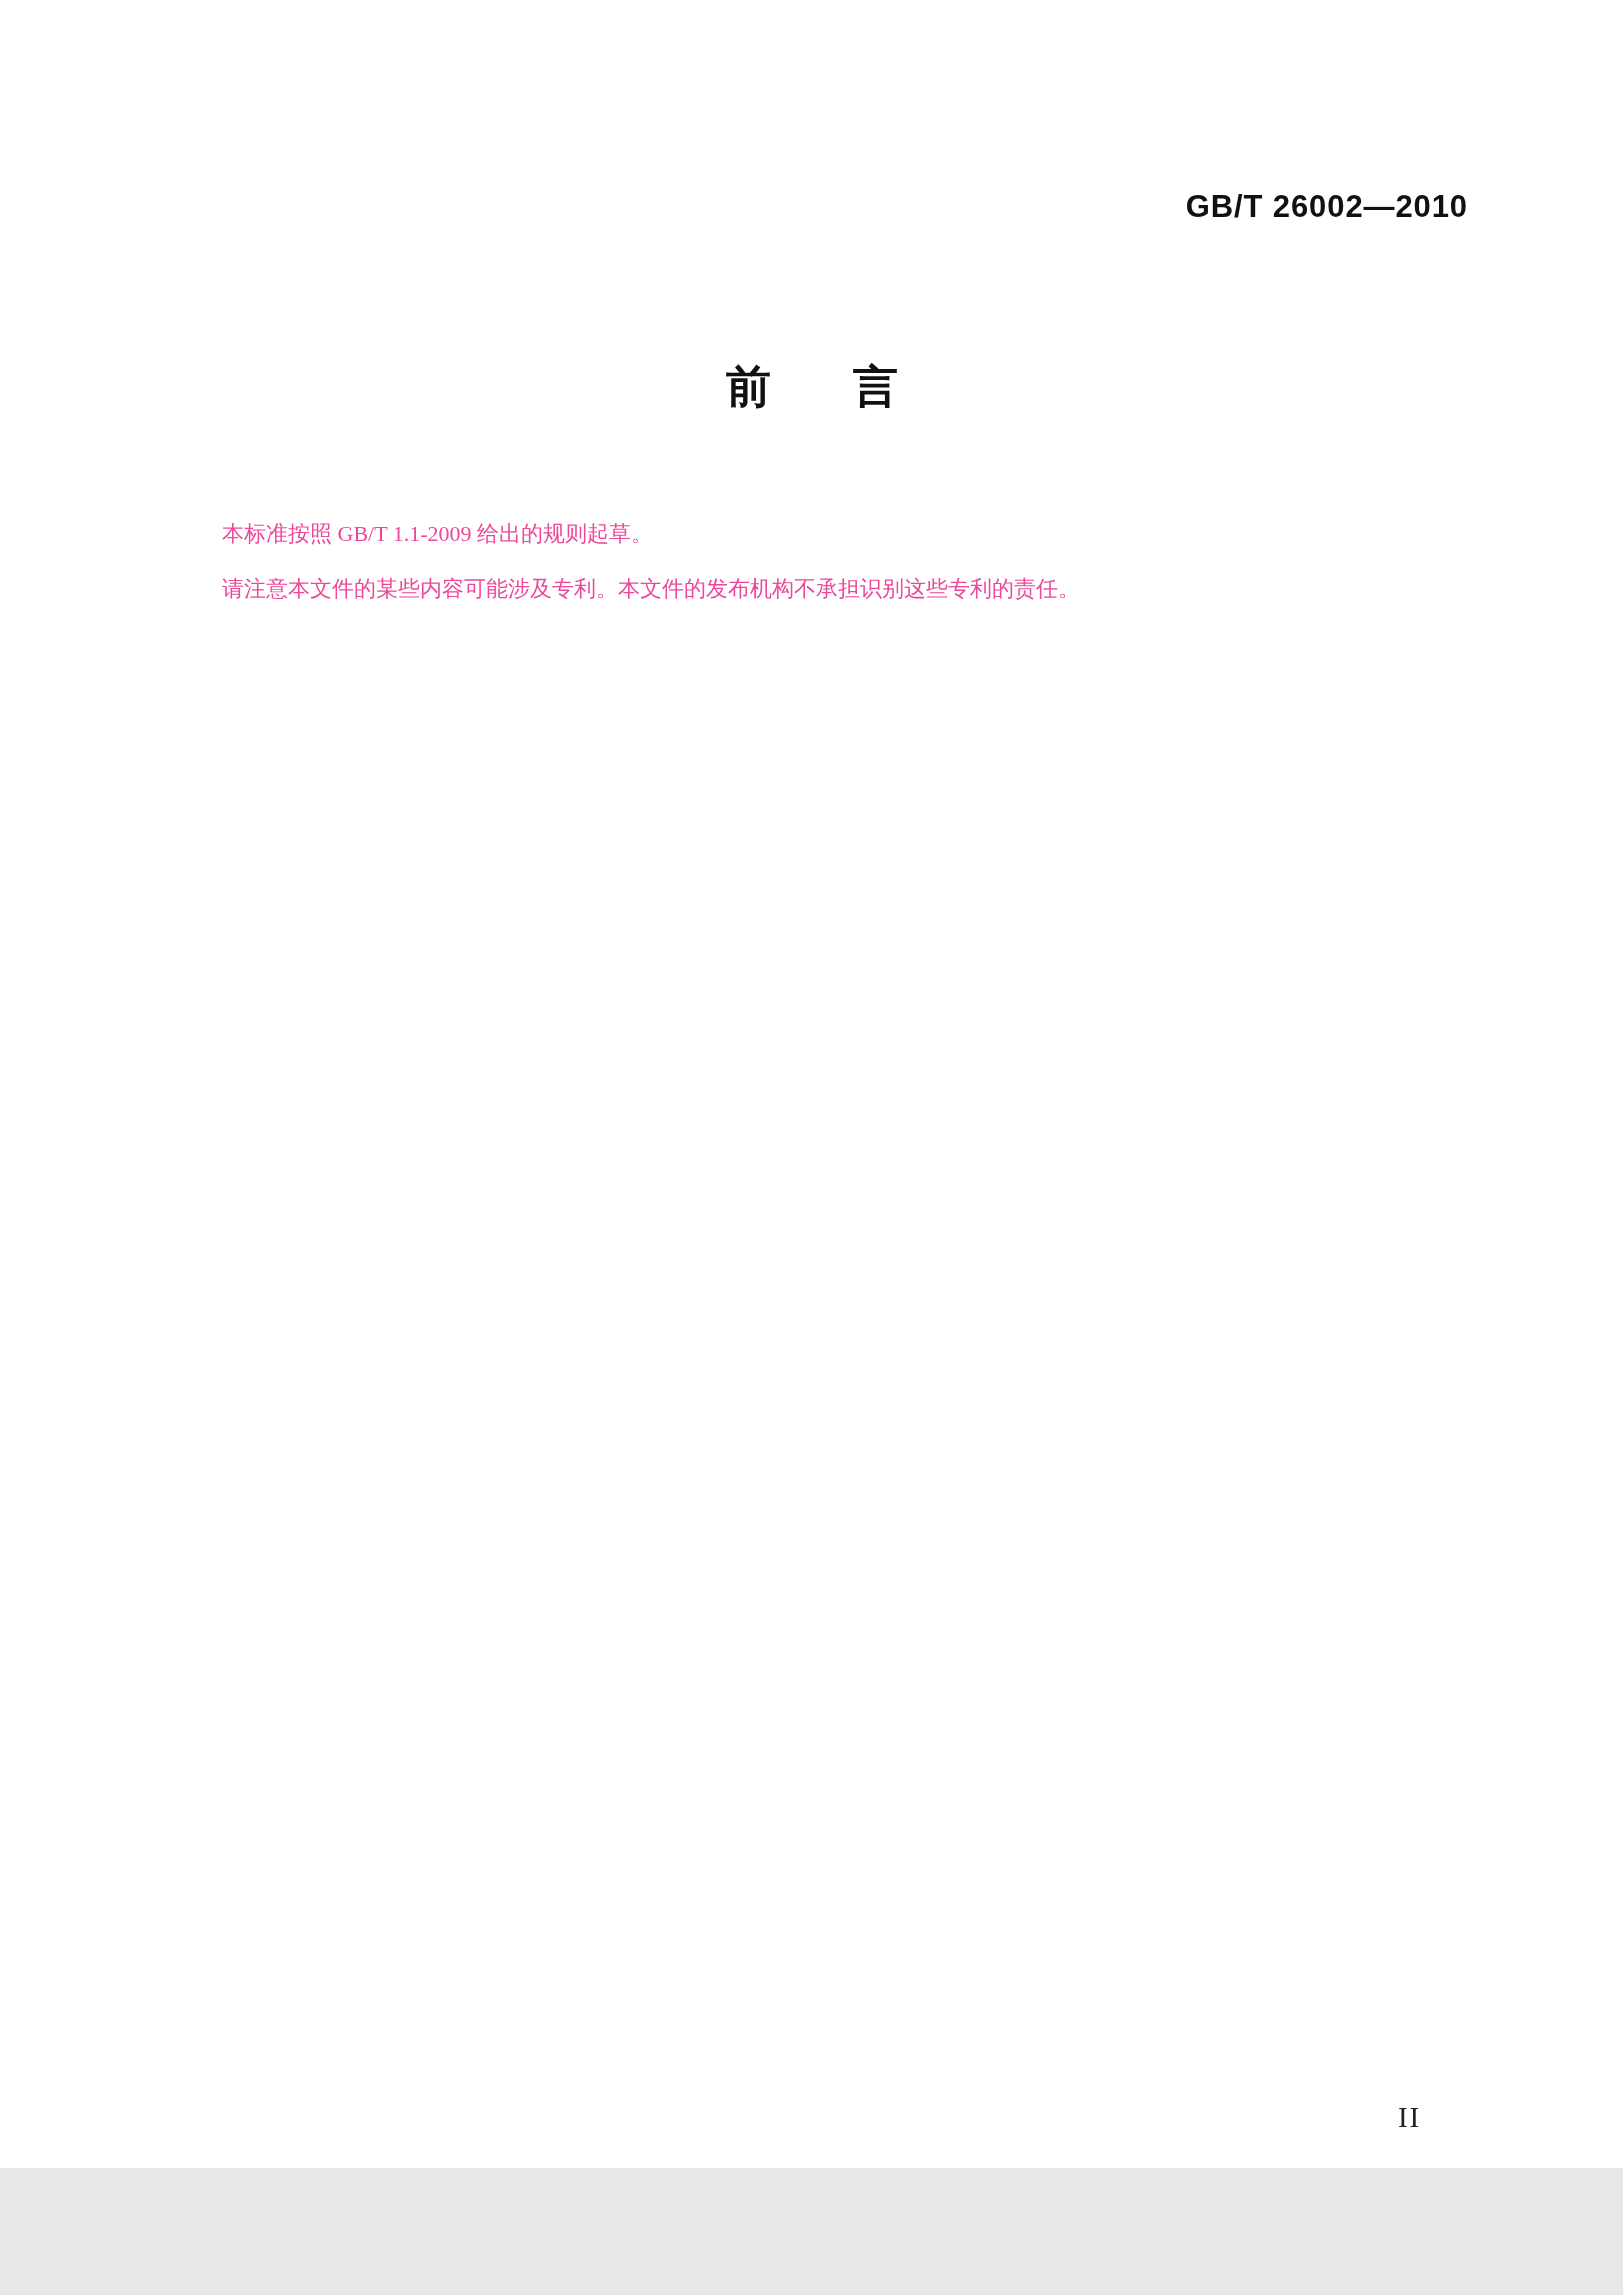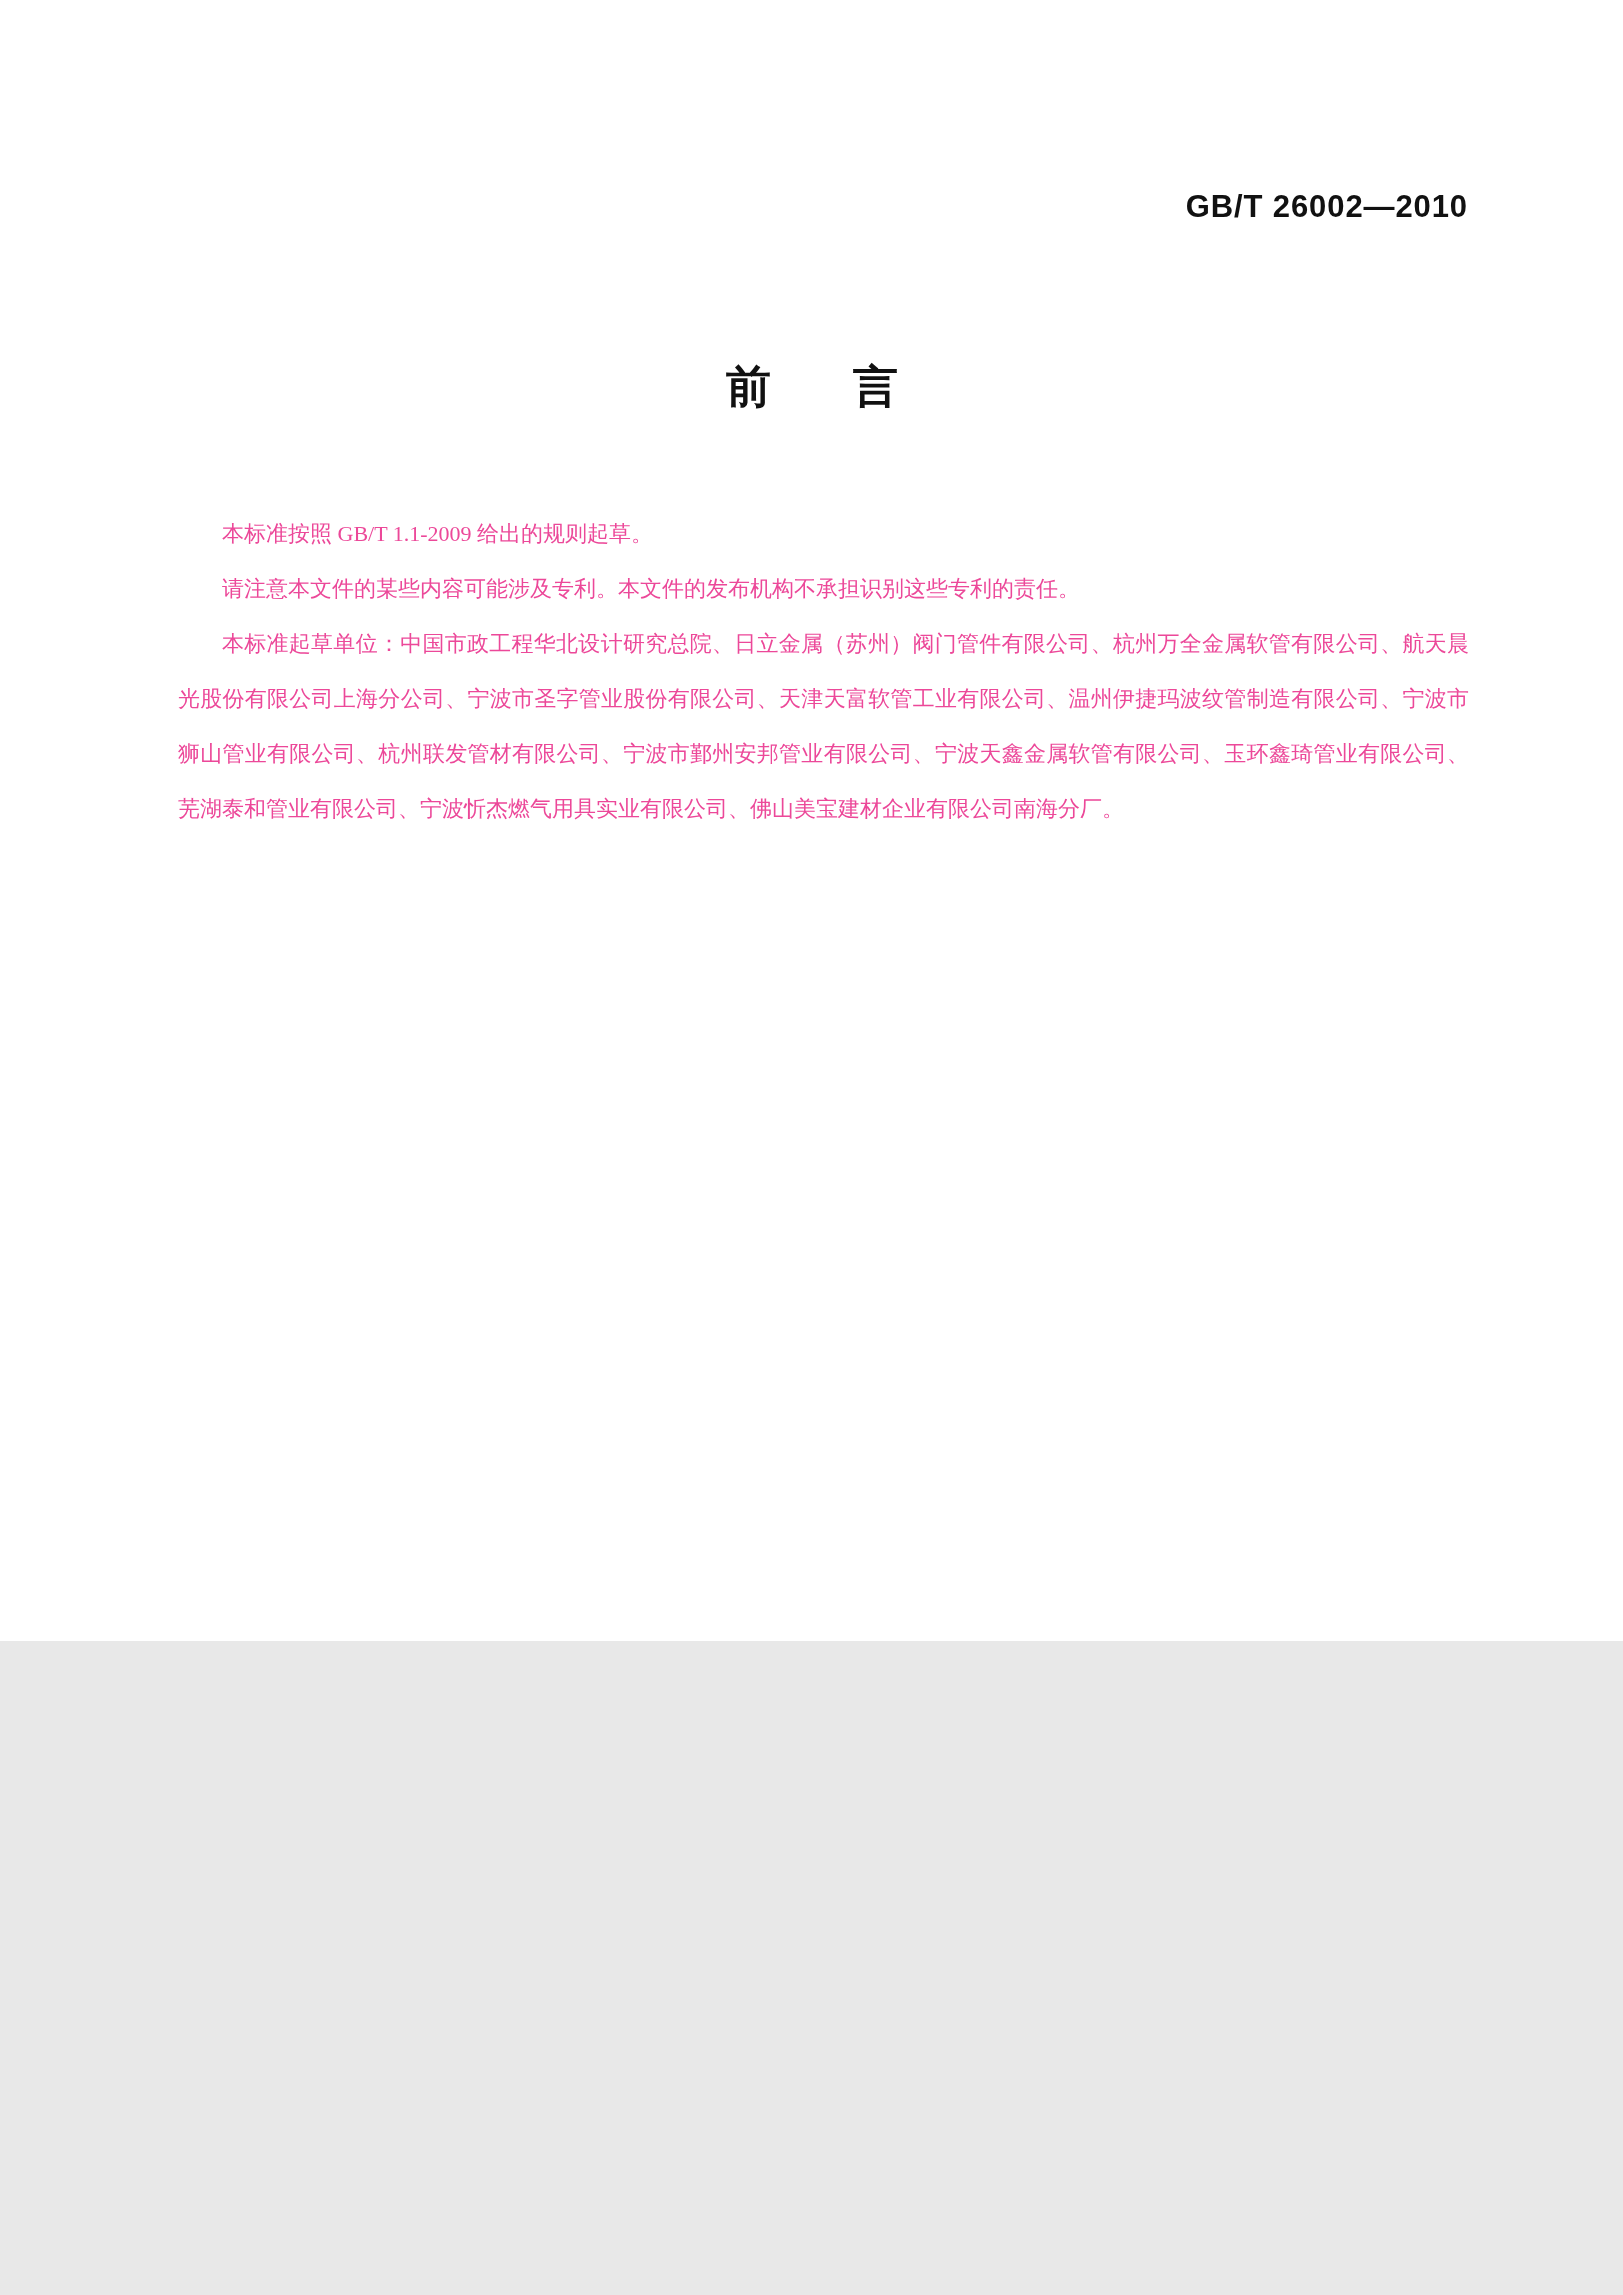--- a/index.html
+++ b/index.html
@@ -1,20 +1,20 @@
 <!DOCTYPE html>
 <html style="font-size:15px"><head>
 <meta charset="utf-8">
 <style>
   * { margin: 0; padding: 0; box-sizing: border-box; }
   html, body { background: #e8e8e8; }
   .page {
     position: relative;
     width: 1624px;
-    height: 1641px;
+    height: 2168px;
     background: #ffffff;
     font-family: "Liberation Serif", "DejaVu Serif", serif;
     color: #1c1c1c;
     overflow: hidden;
   }
   .header-code {
     position: absolute;
     top: 189px;
     right: 156px;
     font-family: "Liberation Sans", "DejaVu Sans", sans-serif;
@@ -70,19 +70,18 @@
   <div class="header-code">GB/T 26002—2010</div>
 
   <div class="doc-title">
     <span>前</span>
     <span>言</span>
   </div>
 
   <div class="body-block">
     <p>本标准按照 GB/T 1.1-2009 给出的规则起草。</p>
     <p>请注意本文件的某些内容可能涉及专利。本文件的发布机构不承担识别这些专利的责任。</p>
-    <p>本标准起草单位：中国市政工程华北设计研究总院、日立金属（苏州）阀门管件有限公司、杭州万全金属软管有限公司、航天晨光股份有限公司上海分公司、宁波市圣字管业股份有限公司、天津天富软管工业有限公司、温州伊捷玛波纹管制造有限公司、宁波市狮山管业有限公司、杭州联发管材有限公司、宁波市鄞州安邦管业有限公司、宁波天鑫金属软管有限公司、玉环鑫琦管业有限公司、芜湖泰和管业有限公司、宁波忻杰燃气用具实业有限公司、佛山美宝建材企业有限公司南海分厂。</p>
   </div>
 
   <div class="page-number">II</div>
 
 </div>
 
 
 </body></html>

